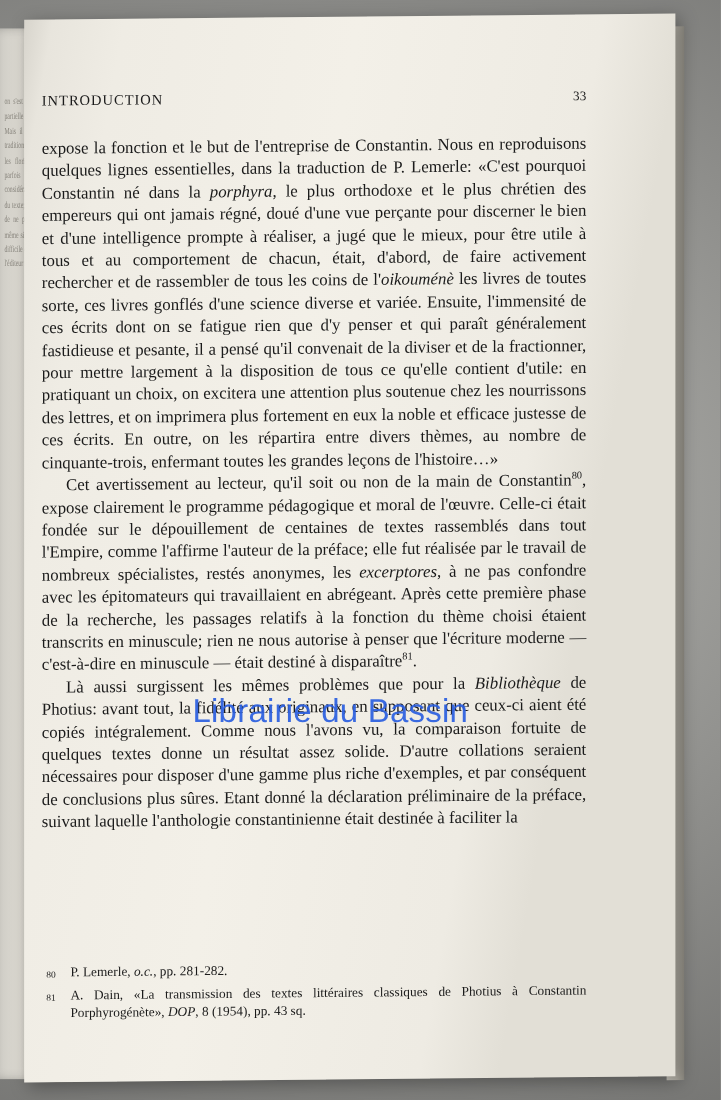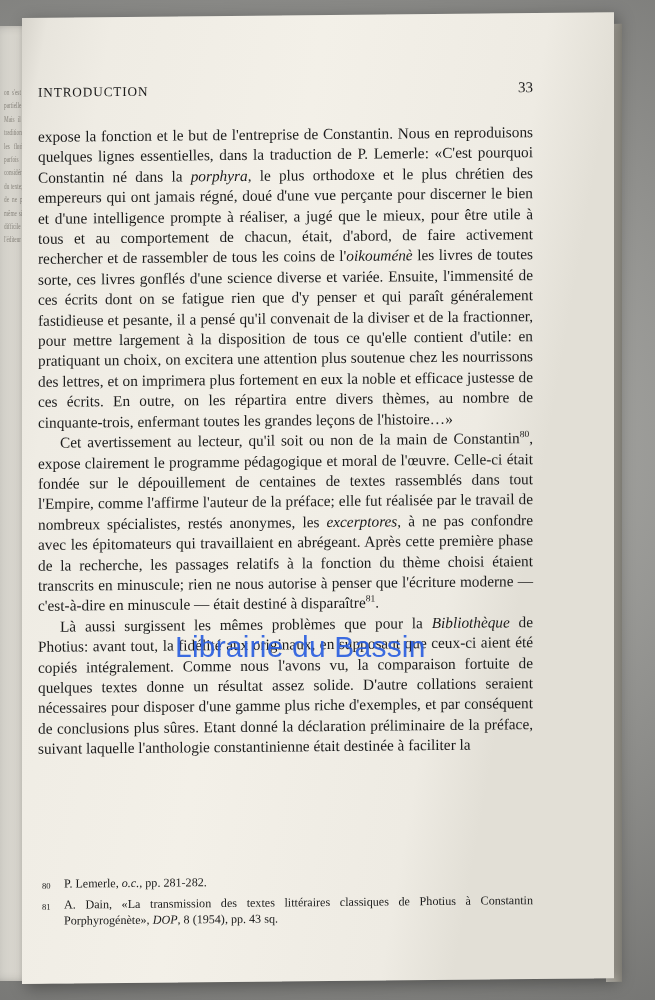--- a/index.html
+++ b/index.html
@@ -106,21 +106,21 @@
 
   .running-head {
     display: flex;
     justify-content: space-between;
     align-items: baseline;
     font-size: 13.2px;
     letter-spacing: 0.9px;
     margin-bottom: 26px;
   }
   .running-head .head-title { font-variant: small-caps; }
-  .running-head .folio { font-size: 15px; letter-spacing: 0; text-align: center; }
+  .running-head .folio { font-size: 12px; letter-spacing: 0; text-align: center; }
 
   .body-text p {
     margin: 0;
     font-size: 15.3px;
     line-height: 20.4px;
     text-align: justify;
     text-justify: inter-word;
     hyphens: manual;
   }
   .body-text p.indent { text-indent: 22px; }

